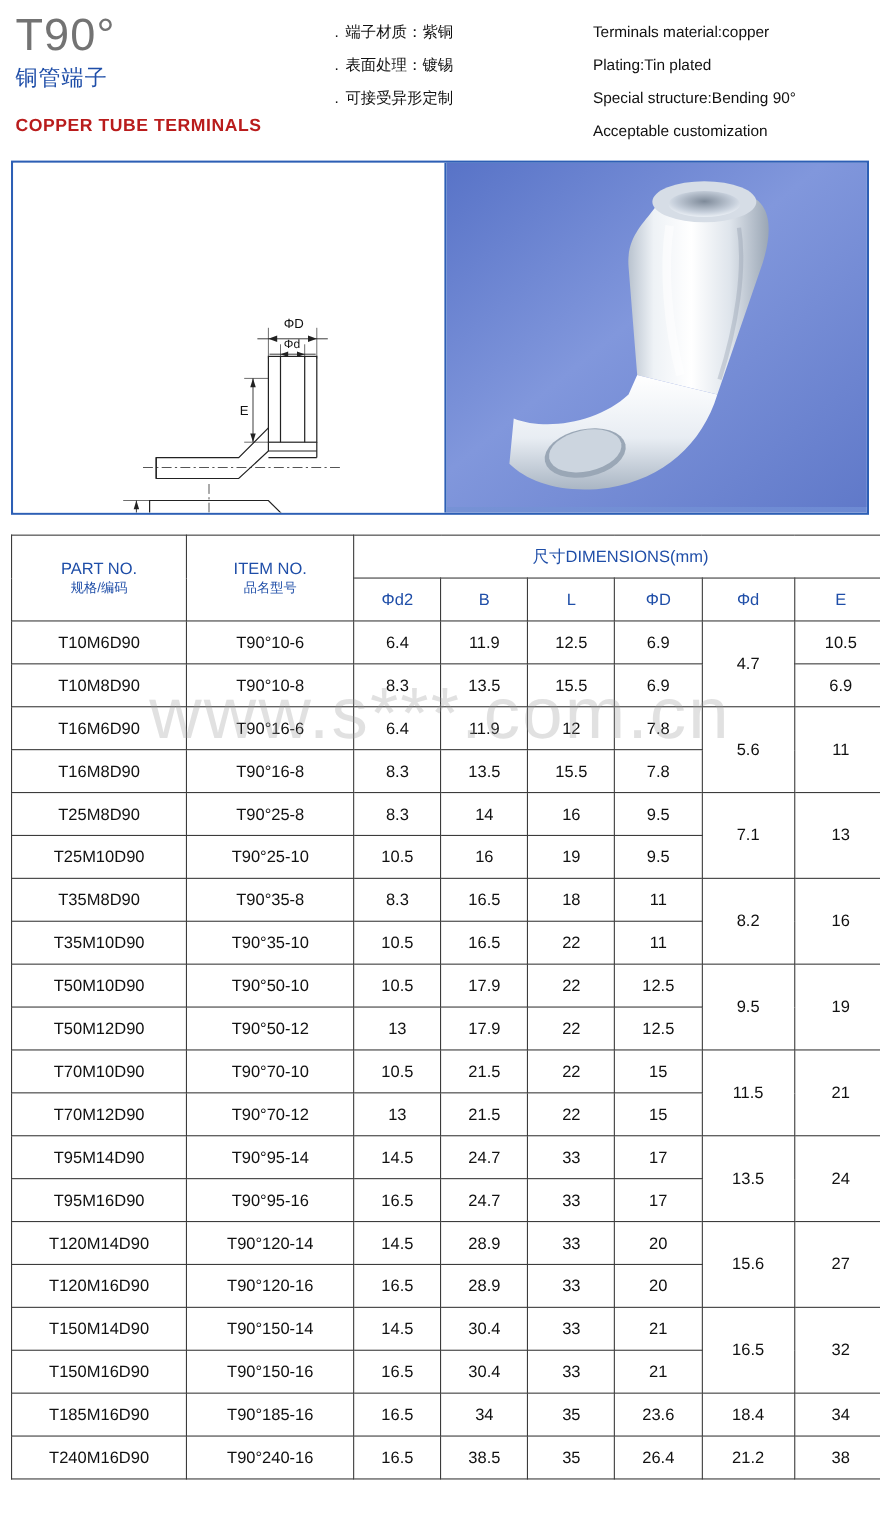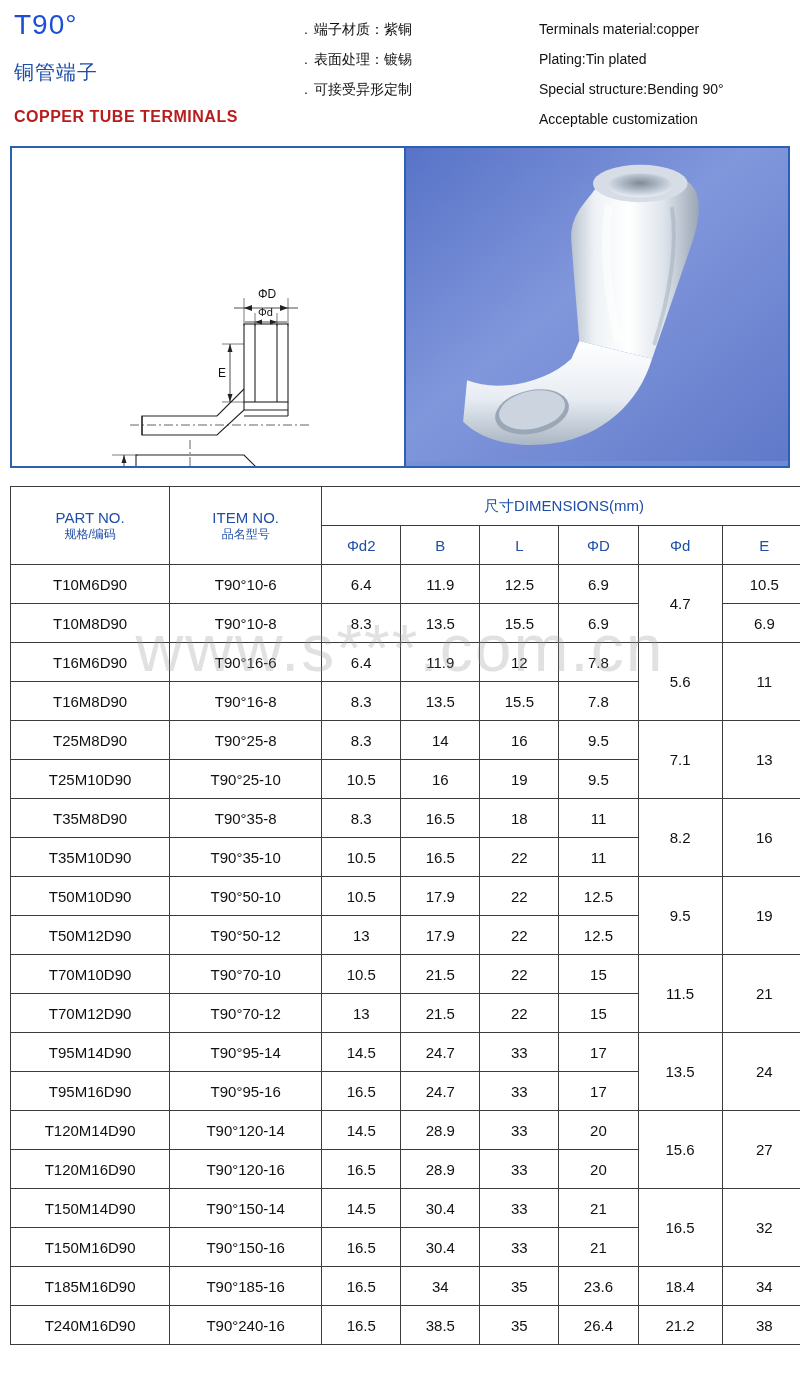--- a/index.html
+++ b/index.html
@@ -20,30 +20,30 @@
   .header {
     display: flex;
     padding: 10px 14px 6px 14px;
     align-items: flex-start;
   }
   .title-block {
     width: 290px;
     flex: 0 0 290px;
   }
   .title-main {
-    font-size: 28px;
-    color: #1d4ed8;
+    font-size: 41px;
+    color: #737373;
     letter-spacing: 1px;
     line-height: 1.05;
     font-family: "Liberation Sans", sans-serif;
   }
   .title-cn {
     font-size: 20px;
     color: #1f4ea8;
-    margin-top: 20px;
+    margin-top: 4px;
     letter-spacing: 1px;
   }
   .title-en {
     font-size: 16px;
     color: #b91c1c;
     margin-top: 22px;
     letter-spacing: 0.5px;
     font-weight: bold;
   }
   .spec-cn {

